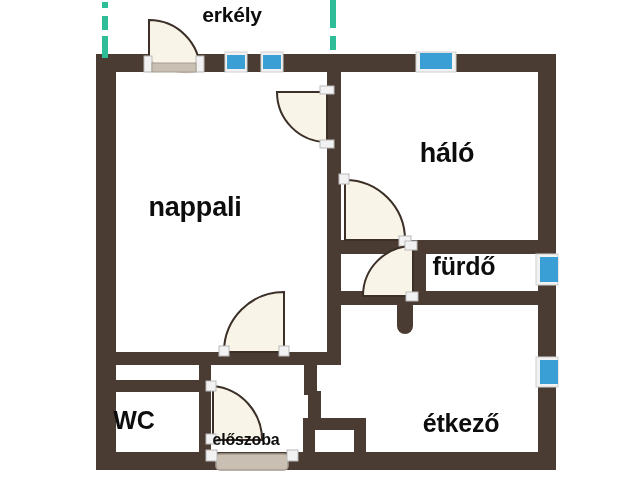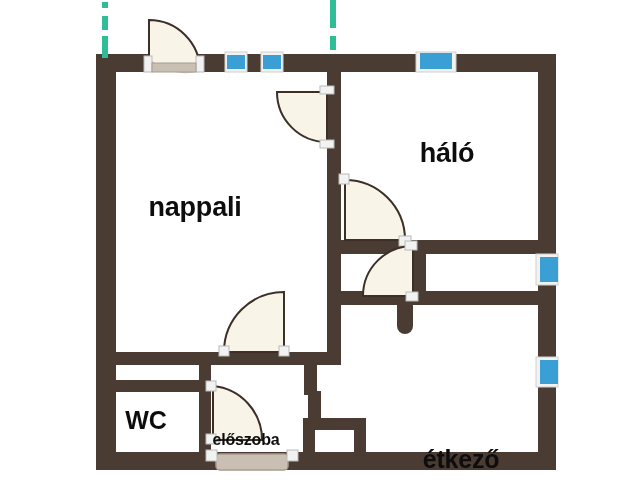--- a/index.html
+++ b/index.html
@@ -181,26 +181,28 @@
       <line x1="105" y1="2" x2="105" y2="8"></line>
       <line x1="105" y1="16" x2="105" y2="30"></line>
       <line x1="105" y1="36" x2="105" y2="58"></line>
 
       <line x1="333" y1="0" x2="333" y2="28"></line>
       <line x1="333" y1="36" x2="333" y2="50"></line>
     </g>
 
   </svg>
 
+  <div class="room-label lbl-md" style="left:232px; top:15px;">erkély</div>
 
   <div class="room-label lbl-xl" style="left:447px; top:153px;">háló</div>
 
   <div class="room-label lbl-xl" style="left:195px; top:207px;">nappali</div>
 
-
-
-  <div class="room-label lbl-lg" style="left:461px; top:423px;margin-top:36px;">étkező</div>
-
-  <div class="room-label lbl-lg" style="left:146px; top:420px;">WC</div>
+  <div class="room-label lbl-lg" style="left:464px; top:266px;">fürdő</div>
+
+
+  <div class="room-label lbl-lg" style="left:461px; top:423px;">étkező</div>
+
+  <div class="room-label lbl-lg" style="left:134px; top:420px;">WC</div>
 
   <div class="room-label lbl-sm" style="left:246px; top:440px;">előszoba</div>
 
 </div>
 
 </body></html>

